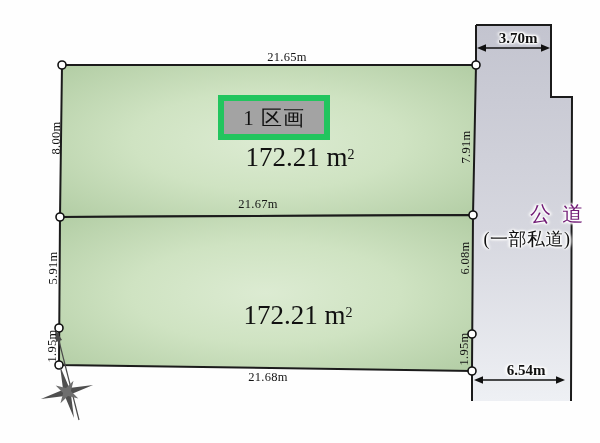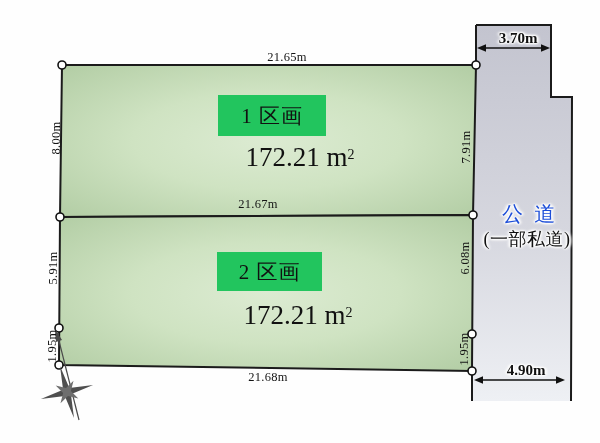--- a/index.html
+++ b/index.html
@@ -16,27 +16,27 @@
     line-height:1;
   }
   .rot { transform:translate(-50%,-50%) rotate(-90deg); }
   .dim { font-size:12.5px; letter-spacing:0.3px; }
   .halo {
     text-shadow:
       -1px 0 2px #fff, 1px 0 2px #fff, 0 -1px 2px #fff, 0 1px 2px #fff,
       -2px 0 3px #fff, 2px 0 3px #fff, 0 0 4px #fff;
     padding-left: 12px;
   }
-  .roadname { font-size:21px; letter-spacing:3px; color:#1d4ed8; }
+  .roadname { font-size:21px; letter-spacing:3px; color:#701a75;margin-left:28px; }
   .roadnote { font-size:18px; letter-spacing:0.5px; color:#111; }
   .roadwidth { font-size:15px; font-weight:bold; color:#111; }
   .area { font-size:27px; color:#111;margin-left:29px; }
   .area sup { font-size:14px; vertical-align:7px; letter-spacing:0; }
   .plabel-box {
-    position:absolute; background:#22c55e; border:4px solid #22c55e;
+    position:absolute; background:#a3a3a3; border:6px solid #22c55e;
     display:flex; align-items:center; justify-content:center;
     font-size:21px; letter-spacing:1px; color:#111;
     font-family:"Liberation Serif", serif;
   }
 </style>
 </head>
 <body>
 
 <div class="stage">
 
@@ -101,29 +101,26 @@
   <div class="lbl dim rot" style="left:53px; top:268px;">5.91m</div>
   <div class="lbl dim rot" style="left:52px; top:346px;">1.95m</div>
 
   <div class="lbl dim rot" style="left:466px; top:147px;">7.91m</div>
   <div class="lbl dim rot" style="left:465px; top:258px;">6.08m</div>
   <div class="lbl dim rot" style="left:464px; top:349px;">1.95m</div>
 
   <div class="lbl roadwidth halo" style="left:512px; top:38px;">3.70m</div>
   <div class="lbl roadname halo" style="left:524px; top:214px;">公 道</div>
   <div class="lbl roadnote halo" style="left:521px; top:239px;">(一部私道)</div>
-  <div class="lbl roadwidth halo" style="left:520px; top:370px;">4.90m</div>
+  <div class="lbl roadwidth halo" style="left:520px; top:370px;">6.54m</div>
 
   <div class="plabel-box" style="left:218px; top:95px; width:100px; height:33px;">
     <span>1 区画</span>
   </div>
   <div class="lbl area" style="left:271px; top:157px;">
     <span>172.21</span>&nbsp;<span><span>m</span><sup>2</sup></span>
   </div>
 
-  <div class="plabel-box" style="left:217px; top:252px; width:97px; height:31px;">
-    <span>2 区画</span>
-  </div>
   <div class="lbl area" style="left:269px; top:315px;">
     <span>172.21</span>&nbsp;<span><span>m</span><sup>2</sup></span>
   </div>
 
 </div>
 
 </body></html>

